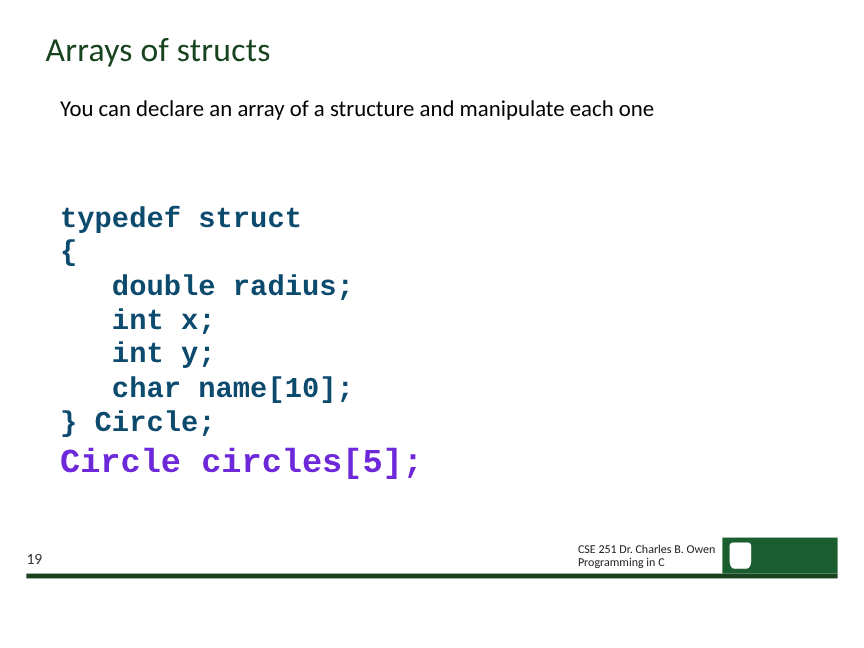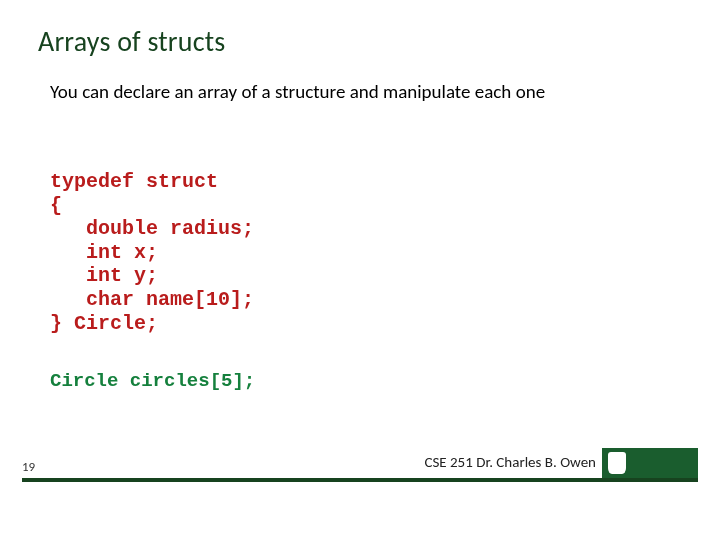--- a/index.html
+++ b/index.html
@@ -1,25 +1,25 @@
 <!DOCTYPE html>
 <html><head>
 <meta charset="utf-8">
 <style>
   * { margin: 0; padding: 0; box-sizing: border-box; }
   html, body { width: 720px; height: 540px; background: #fff; font-family: Calibri, "Segoe UI", Arial, sans-serif; color: #111; overflow: hidden; }
   .slide { position: relative; width: 720px; height: 490px; }
   .title { position: absolute; left: 38px; top: 24px; font-size: 28px; font-weight: 400; color: #17431f; letter-spacing: 0.2px; }
   .body { position: absolute; left: 50px; top: 82px; width: 620px; font-size: 19px; line-height: 1.05; color: #000; }
-  .code { position: absolute; left: 50px; top: 170px; font-family: Consolas, "Courier New", monospace; font-size: 20px; font-weight: 700; line-height: 1.18; white-space: pre; color: #b91c1c; }
-  .code2 { position: absolute; left: 50px; top: 370px; font-family: Consolas, "Courier New", monospace; font-size: 19px; font-weight: 700; line-height: 1.18; white-space: pre; color: #15803d; }
+  .code { position: absolute; left: 50px; top: 170px; font-family: Consolas, "Courier New", monospace; font-size: 24px; font-weight: 700; line-height: 1.18; white-space: pre; color: #0c4a6e; }
+  .code2 { position: absolute; left: 50px; top: 370px; font-family: Consolas, "Courier New", monospace; font-size: 28px; font-weight: 700; line-height: 1.18; white-space: pre; color: #6d28d9; }
   .rule { position: absolute; left: 22px; right: 22px; top: 478px; height: 4px; background: #17431f; }
   .pagenum { position: absolute; left: 22px; bottom: 16px; font-size: 13px; color: #333; }
   .footer-right { position: absolute; right: 22px; bottom: 12px; display: flex; align-items: center; gap: 6px; }
-  .footer-text { font-size: 15px; color: #222; line-height: 1.15; }
+  .footer-text { font-size: 10px; color: #222; line-height: 1.15; }
   .msu-logo { width: 96px; height: 30px; background: #1a5d2e; display: flex; align-items: center; justify-content: flex-end; padding: 2px 4px; gap: 4px; }
   .msu-helmet { width: 18px; height: 22px; background: #fff; border-radius: 3px 3px 4px 4px / 3px 3px 6px 6px; align-self: center; margin-right: auto; margin-left: 2px; }
   .msu-text { color: #fff; font-size: 8px; line-height: 1.0; letter-spacing: 1.8px; text-align: right; font-family: Georgia, serif; }
   .msu-text .top { font-size: 8px; display:block; }
   .msu-text .bot { font-size: 8px; display:block; }
 </style>
 </head>
 <body>
 <div class="slide">
 
@@ -37,19 +37,20 @@
 
   <pre class="code2">Circle circles[5];</pre>
 
   <div class="rule"></div>
 
   <div class="pagenum">19</div>
 
   <div class="footer-right">
     <div class="footer-text">
       <div>CSE 251 Dr. Charles B. Owen</div>
+      <div>Programming in C</div>
     </div>
     <div class="msu-logo">
       <div class="msu-helmet"></div>
     </div>
   </div>
 
 </div>
 
 </body></html>

